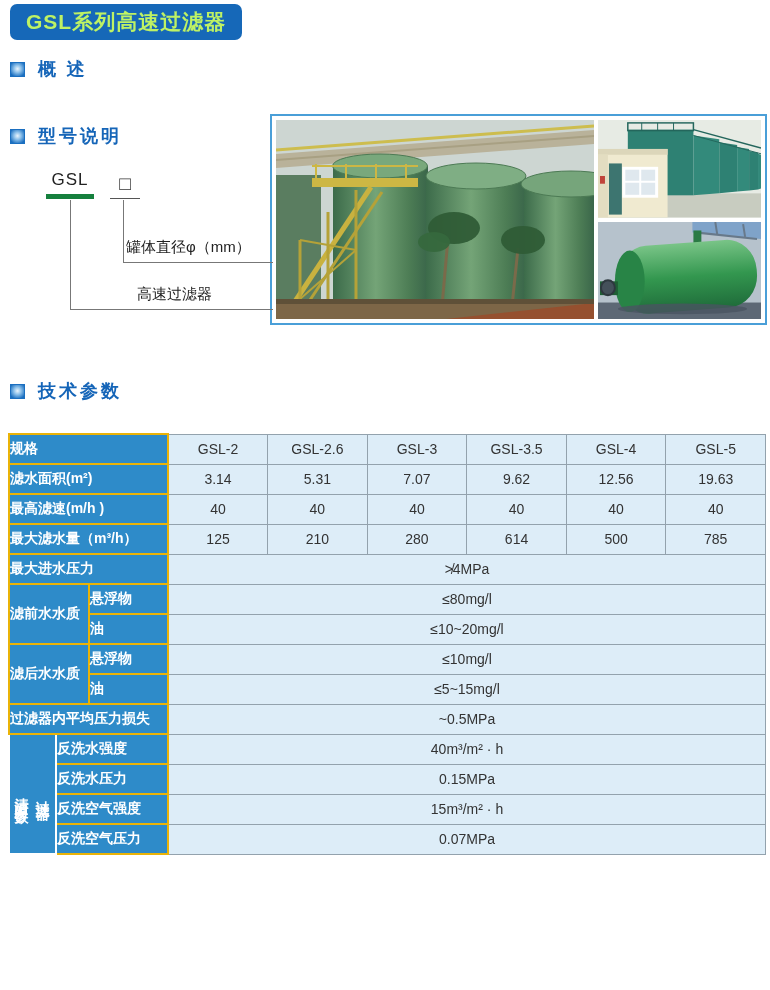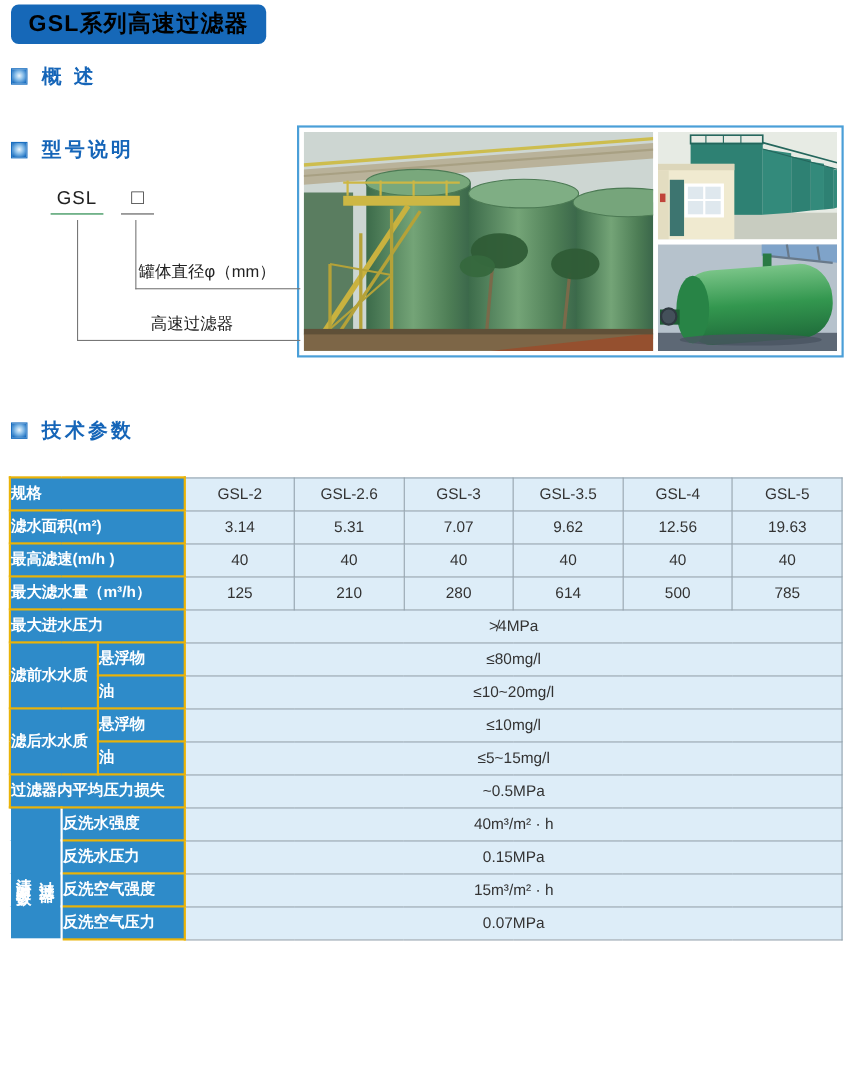--- a/index.html
+++ b/index.html
@@ -12,26 +12,26 @@
   html,body{margin:0;padding:0;}
   body{
     width:770px;min-height:990px;background:#fff;color:#1a1a1a;
     font-family:"Liberation Sans","DejaVu Sans",sans-serif;
   }
   .page{width:770px;position:relative;overflow:hidden;}
 
   
   .title-badge{
     display:inline-block;margin:4px 0 0 10px;background:var(--accent);
-    color:#000000;font-weight:bold;font-size:21px;line-height:1;
+    color:#bef264;font-weight:bold;font-size:21px;line-height:1;
     padding:7px 16px 8px;border-radius:7px;letter-spacing:1px;
   }
 
   
-  .section-head{display:flex;align-items:center;gap:13px;margin:17px 0 0 10px;}
+  .section-head{display:flex;align-items:center;gap:13px;margin:17px 0 0 10px;font-family:Liberation Serif, serif;}
   .bullet{
     width:15px;height:15px;flex:0 0 15px;
     background:radial-gradient(circle at 50% 45%, #eaf5fd 0%, #8cc0ea 38%, #1b6fc0 85%);
     border:1px solid #1b6fc0;
   }
   .section-head h2{
     margin:0;color:#1565b8;font-size:18px;font-weight:bold;letter-spacing:3px;
   }
 
   
@@ -43,21 +43,21 @@
   
   .model-row{display:flex;margin-top:26px;align-items:flex-start;}
   .model-left{width:270px;flex:0 0 270px;}
   .model-left .section-head{margin-left:10px;}
 
   .diagram{position:relative;width:255px;height:175px;margin:22px 0 0 28px;
     font-size:15px;color:#222;}
   .diagram .code{position:absolute;top:0;left:18px;display:flex;align-items:flex-end;gap:16px;}
   .code-prefix{
     display:inline-block;width:48px;text-align:center;font-size:17px;
-    border-bottom:1px solid #15803d;padding-bottom:4px;letter-spacing:1px;
+    border-bottom:5px solid #15803d;padding-bottom:4px;letter-spacing:1px;
   }
   .code-box{
     display:inline-block;width:30px;text-align:center;font-size:19px;line-height:1;
     border-bottom:1px solid #555;padding-bottom:5px;color:#333;
   }
   .lshape{position:absolute;border-left:1px solid #777;border-bottom:1px solid #777;}
   .l-diam{left:95px;top:30px;width:150px;height:63px;}
   .l-filter{left:42px;top:30px;width:203px;height:110px;}
   .diagram-label{position:absolute;font-size:15px;color:#222;white-space:nowrap;}
   .lab-diam{left:98px;top:68px;}

